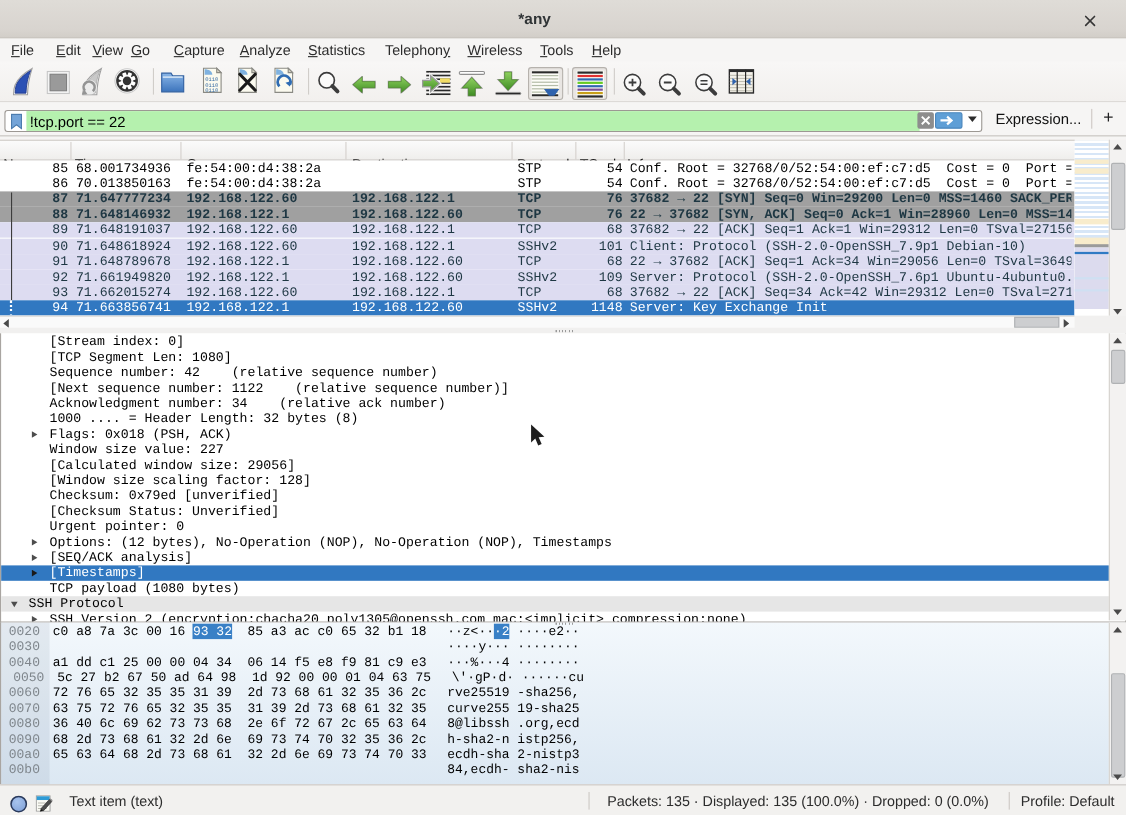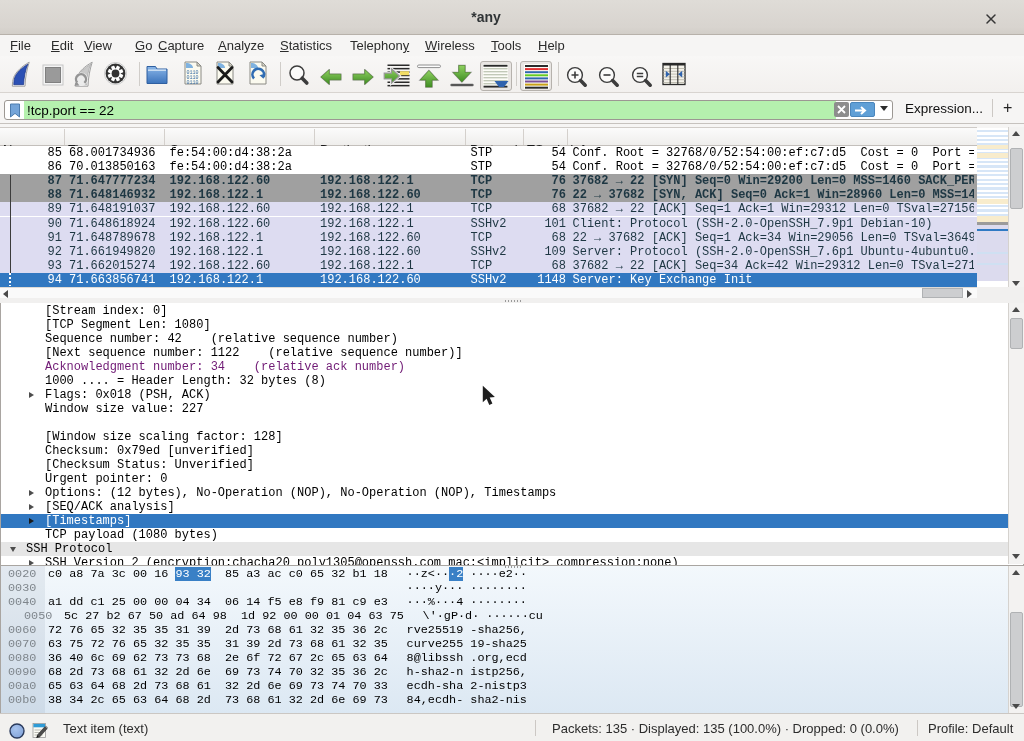--- a/index.html
+++ b/index.html
@@ -49,21 +49,21 @@
     <div id="title" class="abs">*any</div>
   <svg class="abs" style="left:985px;top:13px" width="12" height="12" viewBox="0 0 12 12">
       <path d="M2,2 L10,10 M10,2 L2,10" stroke="#363636" stroke-width="1.5" stroke-linecap="round"></path>
     </svg>
 </div>
 
 <div id="menubar" class="abs">
   <span class="mi abs" style="left:10px"><u>F</u>ile</span>
   <span class="mi abs" style="left:51px"><u>E</u>dit</span>
   <span class="mi abs" style="left:84px"><u>V</u>iew</span>
-  <span class="mi abs" style="left:135px"><u>G</u>o</span>
+  <span class="mi abs" style="left:119px"><u>G</u>o</span>
   <span class="mi abs" style="left:158px"><u>C</u>apture</span>
   <span class="mi abs" style="left:218px"><u>A</u>nalyze</span>
   <span class="mi abs" style="left:280px"><u>S</u>tatistics</span>
   <span class="mi abs" style="left:350px">Telephon<u>y</u></span>
   <span class="mi abs" style="left:425px"><u>W</u>ireless</span>
   <span class="mi abs" style="left:491px"><u>T</u>ools</span>
   <span class="mi abs" style="left:538px"><u>H</u>elp</span>
 </div>
 
 <div id="toolbar" class="abs"></div>
@@ -317,24 +317,25 @@
 
 <div class="abs" style="left:0;top:298px;width:1024px;height:5px;background:#f1f0ef">
     <div class="abs" style="left:505px;top:2px;width:16px;height:2px;background:repeating-linear-gradient(90deg,#9a9a9a 0,#9a9a9a 1px,transparent 1px,transparent 3px)"></div>
   </div>
 
 <div id="detail" class="abs" style="overflow:hidden">
     <div class="drow abs mono12" style="top:1.0px;color:#000"><span class="abs" style="left:44px">[Stream index: 0]</span></div>
 <div class="drow abs mono12" style="top:15.0px;color:#000"><span class="abs" style="left:44px">[TCP Segment Len: 1080]</span></div>
 <div class="drow abs mono12" style="top:29.0px;color:#000"><span class="abs" style="left:44px">Sequence number: 42    (relative sequence number)</span></div>
 <div class="drow abs mono12" style="top:43.0px;color:#000"><span class="abs" style="left:44px">[Next sequence number: 1122    (relative sequence number)]</span></div>
-<div class="drow abs mono12" style="top:57.0px;color:#701a75"><span class="abs" style="left:44px">Acknowledgment number: 34    (relative ack number)</span></div>
+<div class="drow abs mono12" style="top:57.0px;color:#000000"><span class="abs" style="left:44px">Acknowledgment number: 34    (relative ack number)</span></div>
 <div class="drow abs mono12" style="top:71.0px;color:#000"><span class="abs" style="left:44px">1000 .... = Header Length: 32 bytes (8)</span></div>
 <div class="drow abs mono12" style="top:85.0px;color:#000"><span class="abs" style="left:28px;top:3.5px;width:0;height:0;border-left:5px solid #4d4d4d;border-top:3.5px solid transparent;border-bottom:3.5px solid transparent"></span><span class="abs" style="left:44px">Flags: 0x018 (PSH, ACK)</span></div>
 <div class="drow abs mono12" style="top:99.0px;color:#000"><span class="abs" style="left:44px">Window size value: 227</span></div>
+<div class="drow abs mono12" style="top:113.0px;color:#000"><span class="abs" style="left:44px">[Calculated window size: 29056]</span></div>
 <div class="drow abs mono12" style="top:127.0px;color:#000"><span class="abs" style="left:44px">[Window size scaling factor: 128]</span></div>
 <div class="drow abs mono12" style="top:141.0px;color:#000"><span class="abs" style="left:44px">Checksum: 0x79ed [unverified]</span></div>
 <div class="drow abs mono12" style="top:155.0px;color:#000"><span class="abs" style="left:44px">[Checksum Status: Unverified]</span></div>
 <div class="drow abs mono12" style="top:169.0px;color:#000"><span class="abs" style="left:44px">Urgent pointer: 0</span></div>
 <div class="drow abs mono12" style="top:183.0px;color:#000"><span class="abs" style="left:28px;top:3.5px;width:0;height:0;border-left:5px solid #4d4d4d;border-top:3.5px solid transparent;border-bottom:3.5px solid transparent"></span><span class="abs" style="left:44px">Options: (12 bytes), No-Operation (NOP), No-Operation (NOP), Timestamps</span></div>
 <div class="drow abs mono12" style="top:197.0px;color:#000"><span class="abs" style="left:28px;top:3.5px;width:0;height:0;border-left:5px solid #4d4d4d;border-top:3.5px solid transparent;border-bottom:3.5px solid transparent"></span><span class="abs" style="left:44px">[SEQ/ACK analysis]</span></div>
 <div class="drow abs mono12" style="top:211.0px;background:#3178c1;color:#fff"><span class="abs" style="left:28px;top:3.5px;width:0;height:0;border-left:5px solid #1a1a1a;border-top:3.5px solid transparent;border-bottom:3.5px solid transparent"></span><span class="abs" style="left:44px">[Timestamps]</span></div>
 <div class="drow abs mono12" style="top:225.0px;color:#000"><span class="abs" style="left:44px">TCP payload (1080 bytes)</span></div>
 <div class="drow abs mono12" style="top:239.0px;background:#e6e6e6;color:#000"><span class="abs" style="left:9px;top:5px;width:0;height:0;border-top:5px solid #4d4d4d;border-left:3.5px solid transparent;border-right:3.5px solid transparent"></span><span class="abs" style="left:25px">SSH Protocol</span></div>
 <div class="drow abs mono12" style="top:253.0px;color:#000"><span class="abs" style="left:28px;top:3.5px;width:0;height:0;border-left:5px solid #4d4d4d;border-top:3.5px solid transparent;border-bottom:3.5px solid transparent"></span><span class="abs" style="left:44px">SSH Version 2 (encryption:chacha20_poly1305@openssh.com mac:&lt;implicit&gt; compression:none)</span></div>
@@ -347,27 +348,27 @@
     <div class="abs" style="left:1px;top:15px;width:13px;height:31px;background:#cdced0;border:1px solid #b0b2b4;border-radius:2px;box-sizing:border-box"></div>
     <div class="abs" style="left:3px;top:251px;width:0;height:0;border-left:4px solid transparent;border-right:4px solid transparent;border-top:5px solid #4a4a4a;"></div>
   </div>
 
 <div id="hex" class="abs">
     <div id="hexoff" class="abs"></div>
     <div class="abs" style="left:504px;top:0px;width:17px;height:2px;background:repeating-linear-gradient(90deg,#9a9a9a 0,#9a9a9a 1px,transparent 1px,transparent 3px)"></div>
     <div class="hrow abs mono" style="top:1.0px;left:0;width:1008px"><span class="abs" style="left:174.4px;top:0;width:35.4px;height:14px;background:#3980c6"></span><span class="abs" style="left:448.1px;top:0;width:14.2px;height:14px;background:#3980c6"></span><span class="abs" style="left:7px;color:#7f868c">0020</span><span class="abs" style="left:47px">c0 a8 7a 3c 00 16 <span style="color:#fff;position:relative">93 32</span>  85 a3 ac c0 65 32 b1 18</span><span class="abs" style="left:405.6px">··z&lt;··<span style="color:#fff;position:relative">·2</span> ····e2··</span></div>
 <div class="hrow abs mono" style="top:15.0px;left:0;width:1008px"><span class="abs" style="left:7px;color:#7f868c">0030</span><span class="abs" style="left:405.6px">····y··· ········</span></div>
 <div class="hrow abs mono" style="top:29.0px;left:0;width:1008px"><span class="abs" style="left:7px;color:#7f868c">0040</span><span class="abs" style="left:47px">a1 dd c1 25 00 00 04 34  06 14 f5 e8 f9 81 c9 e3</span><span class="abs" style="left:405.6px">···%···4 ········</span></div>
-<div class="hrow abs mono" style="top:43.0px;left:16px;width:840px"><span class="abs" style="left:7px;color:#7f868c">0050</span><span class="abs" style="left:47px">5c 27 b2 67 50 ad 64 98  1d 92 00 00 01 04 63 75</span><span class="abs" style="left:405.6px">\'·gP·d· ······cu</span></div>
+<div class="hrow abs mono" style="top:43.0px;left:4px;width:840px"><span class="abs" style="left:7px;color:#7f868c">0050</span><span class="abs" style="left:47px">5c 27 b2 67 50 ad 64 98  1d 92 00 00 01 04 63 75</span><span class="abs" style="left:405.6px">\'·gP·d· ······cu</span></div>
 <div class="hrow abs mono" style="top:57.0px;left:0;width:1008px"><span class="abs" style="left:7px;color:#7f868c">0060</span><span class="abs" style="left:47px">72 76 65 32 35 35 31 39  2d 73 68 61 32 35 36 2c</span><span class="abs" style="left:405.6px">rve25519 -sha256,</span></div>
 <div class="hrow abs mono" style="top:71.0px;left:0;width:1008px"><span class="abs" style="left:7px;color:#7f868c">0070</span><span class="abs" style="left:47px">63 75 72 76 65 32 35 35  31 39 2d 73 68 61 32 35</span><span class="abs" style="left:405.6px">curve255 19-sha25</span></div>
 <div class="hrow abs mono" style="top:85.0px;left:0;width:1008px"><span class="abs" style="left:7px;color:#7f868c">0080</span><span class="abs" style="left:47px">36 40 6c 69 62 73 73 68  2e 6f 72 67 2c 65 63 64</span><span class="abs" style="left:405.6px">8@libssh .org,ecd</span></div>
 <div class="hrow abs mono" style="top:99.0px;left:0;width:1008px"><span class="abs" style="left:7px;color:#7f868c">0090</span><span class="abs" style="left:47px">68 2d 73 68 61 32 2d 6e  69 73 74 70 32 35 36 2c</span><span class="abs" style="left:405.6px">h-sha2-n istp256,</span></div>
 <div class="hrow abs mono" style="top:113.0px;left:0;width:1008px"><span class="abs" style="left:7px;color:#7f868c">00a0</span><span class="abs" style="left:47px">65 63 64 68 2d 73 68 61  32 2d 6e 69 73 74 70 33</span><span class="abs" style="left:405.6px">ecdh-sha 2-nistp3</span></div>
-<div class="hrow abs mono" style="top:127.0px;left:0;width:1008px"><span class="abs" style="left:7px;color:#7f868c">00b0</span><span class="abs" style="left:47px">38 34 2c 65 63 64 68 2d  73 68 61 32 2d 6e 69 73</span><span class="abs" style="left:405.6px">84,ecdh- sha2-nis</span></div>
+<div class="hrow abs mono" style="top:127.0px;left:0;width:1008px"><span class="abs" style="left:7px;color:#7f868c">00b0</span><span class="abs" style="left:405.6px">84,ecdh- sha2-nis</span></div>
   </div>
 <div id="hvsb" class="abs vsb" style="left:1008px;top:566px;height:147px">
     <div class="abs" style="left:3px;top:4px;width:0;height:0;border-left:4px solid transparent;border-right:4px solid transparent;border-bottom:5px solid #4a4a4a;"></div>
     <div class="abs" style="left:1px;top:46px;width:13px;height:95px;background:#cdced0;border:1px solid #b0b2b4;border-radius:2px;box-sizing:border-box"></div>
     <div class="abs" style="left:3px;top:138px;width:0;height:0;border-left:4px solid transparent;border-right:4px solid transparent;border-top:5px solid #4a4a4a;"></div>
   </div>
 
 <div id="status" class="abs">
   <svg class="abs" style="left:9px;top:9px" width="16" height="16" viewBox="0 0 16 16">
       <defs>

